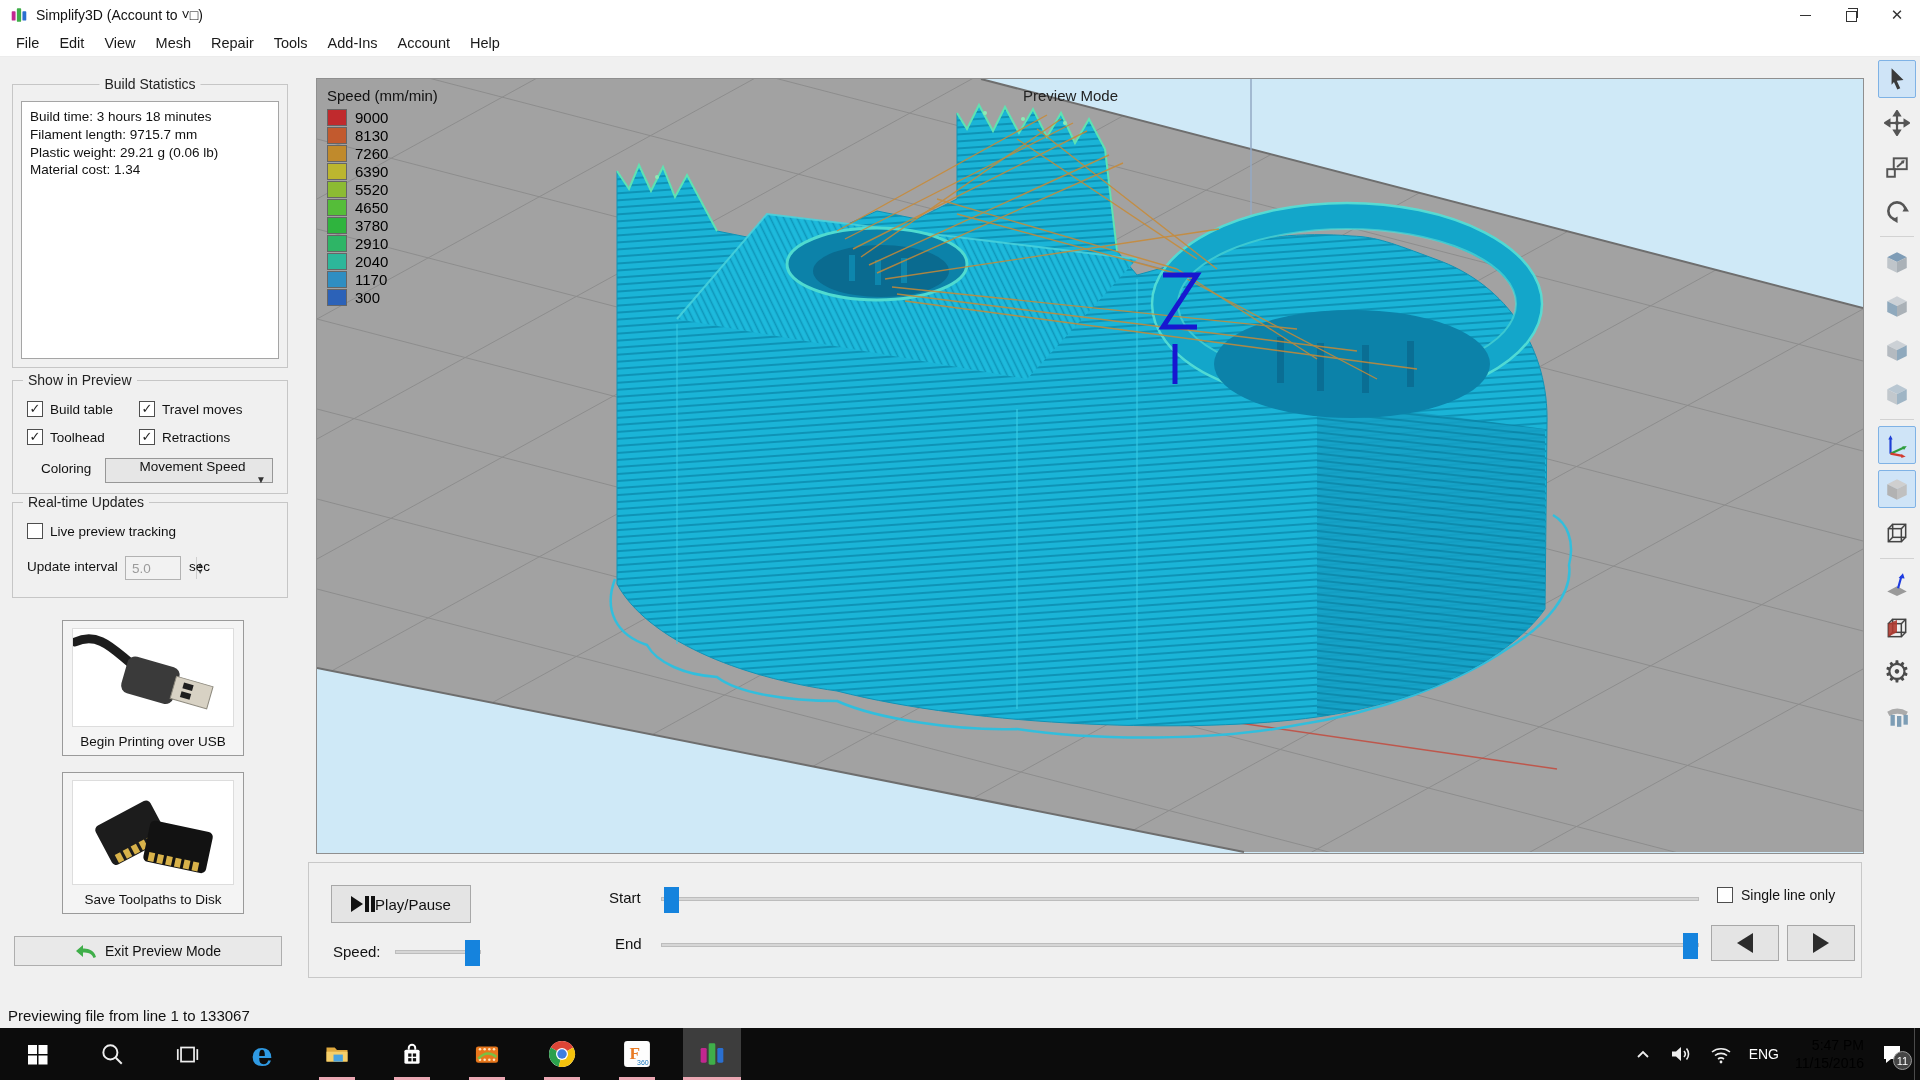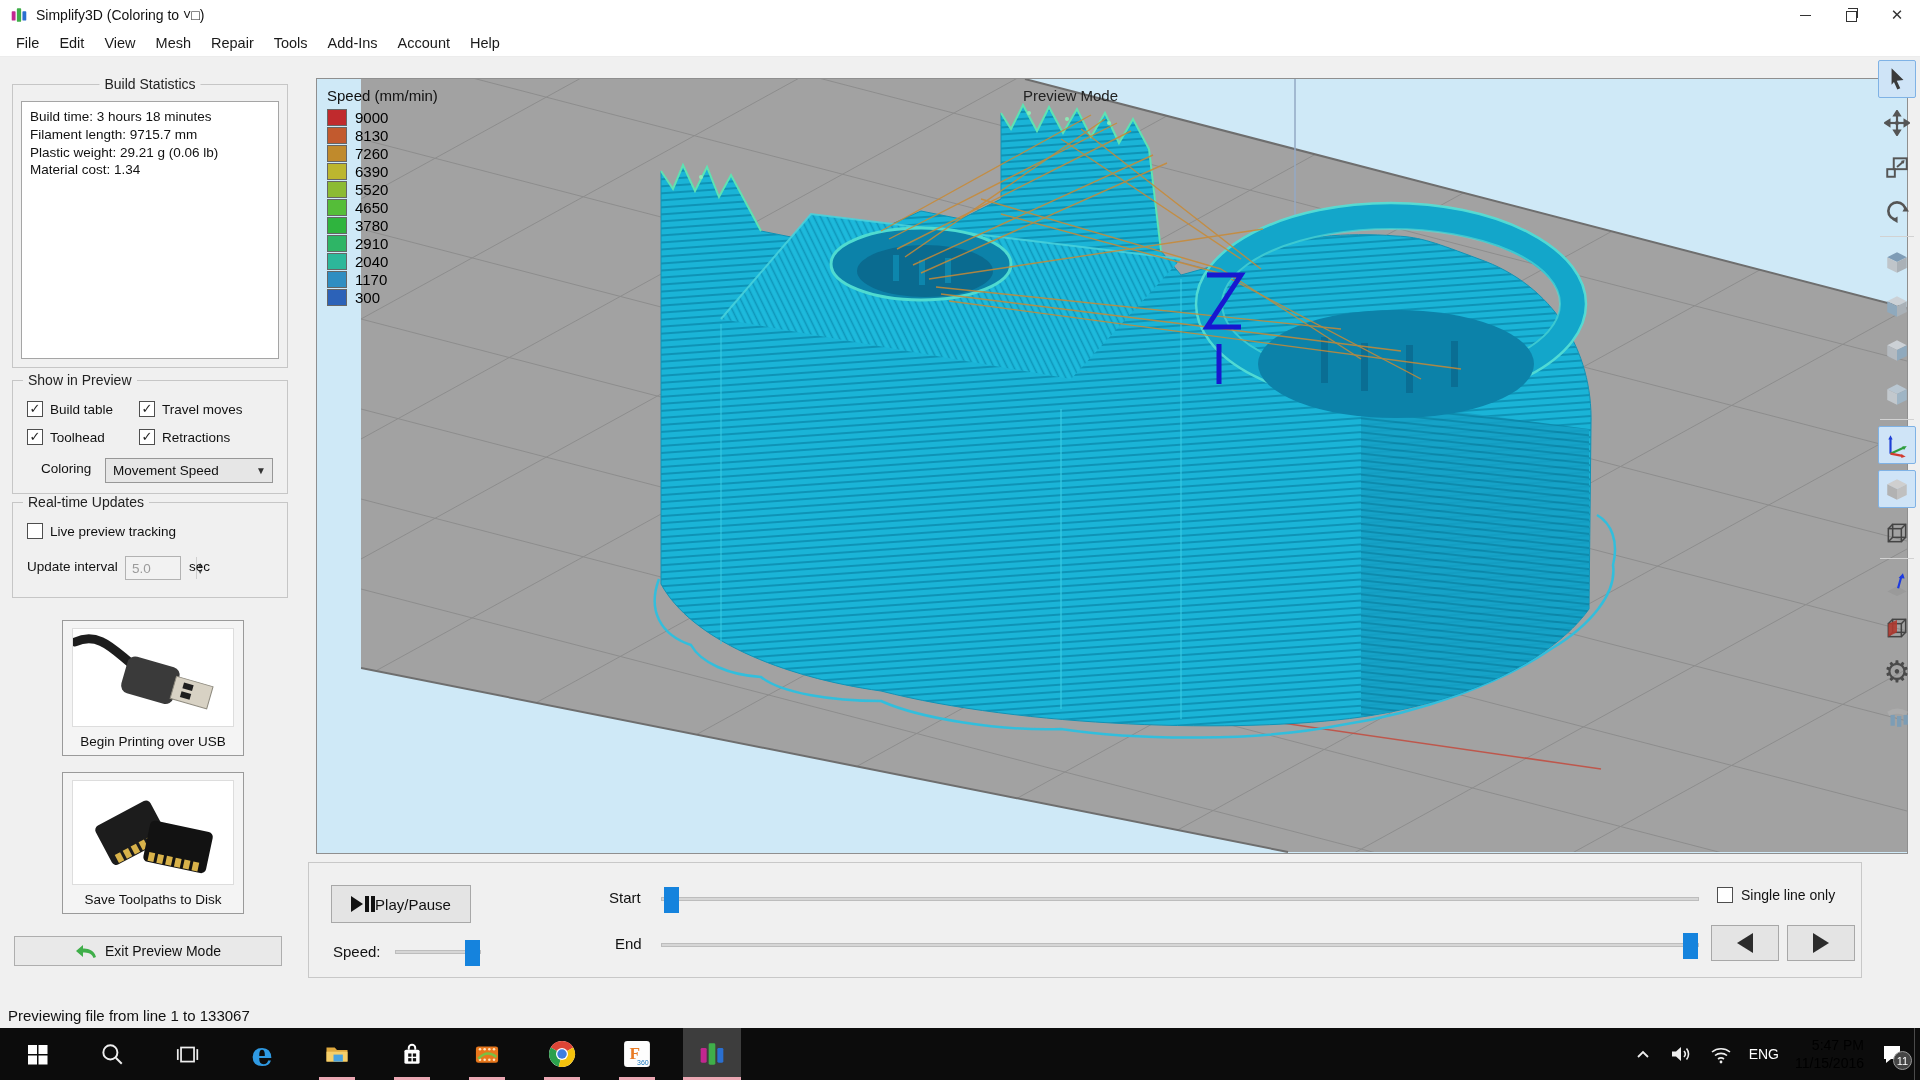--- a/index.html
+++ b/index.html
@@ -21,33 +21,33 @@
   .menu-item{padding:0 10px;font-size:14.5px;color:#1a1a1a;line-height:26px;}
 
   
   .group{position:absolute;border:1px solid #c6c6c6;background:#f0f0f0;}
   .group-title{position:absolute;top:-9px;left:10px;background:#f0f0f0;padding:0 5px;font-size:14px;color:#222;white-space:nowrap;}
   .group-title.centered{left:50%;transform:translateX(-50%);}
   #stats-box{position:absolute;left:8px;right:8px;top:16px;bottom:8px;background:#fff;border:1px solid #a5a5a5;padding:6px 8px;font-size:13.5px;color:#111;line-height:1.32;}
   .cbrow{position:absolute;display:flex;align-items:center;gap:7px;font-size:13.5px;color:#111;}
   .cb{width:16px;height:16px;background:#fff;border:1px solid #4e4e4e;display:inline-flex;align-items:center;justify-content:center;font-size:13px;color:#222;box-sizing:border-box;flex:none;}
   .cb.checked::after{content:"✓";font-weight:bold;margin-top:-1px;}
-  .combo{position:absolute;height:25px;background:#e6e6e6;border:1px solid #979797;display:flex;align-items:center;font-size:13.5px;color:#111;padding-left:7px;box-sizing:border-box;}
+  .combo{position:absolute;height:25px;background:#e6e6e6;border:1px solid #979797;display:flex;align-items:center;font-size:13.5px;color:#111;padding-left:7px;box-sizing:border-box;flex-direction:column;}
   .combo .arrow{margin-left:auto;margin-right:6px;font-size:10px;color:#333;}
   .spin{position:absolute;width:56px;height:24px;background:#f2f2f2;border:1px solid #b2b2b2;box-sizing:border-box;display:flex;align-items:center;}
   .spin .val{flex:1;padding-left:6px;font-size:13.5px;color:#9b9b9b;}
   .spin .arrows{width:14px;height:100%;display:flex;flex-direction:column;align-items:center;justify-content:center;gap:2px;border-left:1px solid #cfcfcf;}
   .spin .arrows span{font-size:7px;color:#555;line-height:5px;}
   .img-btn{position:absolute;background:#f4f4f4;border:1px solid #9a9a9a;box-sizing:border-box;}
   .img-btn .pic{position:absolute;left:9px;right:9px;top:7px;bottom:28px;background:#fff;border:1px solid #ddd;display:flex;align-items:center;justify-content:center;overflow:hidden;}
   .img-btn .lbl{position:absolute;left:0;right:0;bottom:6px;text-align:center;font-size:13.5px;color:#111;}
   #exit-btn{position:absolute;left:14px;top:936px;width:268px;height:30px;background:#e9e9e9;border:1px solid #aeaeae;display:flex;align-items:center;justify-content:center;gap:8px;font-size:14px;color:#111;box-sizing:border-box;}
 
   
-  #viewport{position:absolute;left:316px;top:78px;width:1546px;height:774px;border:1px solid #8f8f8f;background:#cfe9f7;overflow:hidden;box-sizing:content-box;padding-left:44px;}
+  #viewport{position:absolute;left:316px;top:78px;width:1546px;height:774px;border:1px solid #8f8f8f;background:#cfe9f7;overflow:hidden;box-sizing:content-box;}
   #legend{position:absolute;left:10px;top:8px;}
   #legend .ltitle{font-size:15px;color:#111;margin-bottom:4px;}
   .lrow{display:flex;align-items:center;height:18px;}
   .lrow .swatch{width:20px;height:17px;border:1px solid #666;box-sizing:border-box;flex:none;}
   .lrow .lval{margin-left:8px;font-size:15px;color:#000;}
   #preview-mode-label{position:absolute;left:706px;top:8px;font-size:15px;color:#222;}
 
   
   #toolbar{position:absolute;left:1874px;top:60px;width:46px;display:flex;flex-direction:column;align-items:center;gap:6px;}
   .tool{width:38px;height:38px;display:flex;align-items:center;justify-content:center;border-radius:2px;border:1px solid transparent;box-sizing:border-box;}
@@ -100,21 +100,21 @@
 <div id="window">
 
   <div id="titlebar">
     <span id="app-icon">
       <svg width="18" height="18" viewBox="0 0 21 21">
         <rect x="2" y="6" width="4.5" height="11" rx="1" fill="#c2278f"></rect>
         <rect x="8" y="2.5" width="5" height="16" rx="1" fill="#3fae49"></rect>
         <rect x="14.5" y="6" width="4.5" height="11" rx="1" fill="#2a6fd0"></rect>
       </svg>
     </span>
-    <span id="title-text">Simplify3D (Coloring to ˅□)</span>
+    <span id="title-text">Simplify3D (Account to ˅□)</span>
     <div id="win-controls">
       <div class="win-btn">
           <span class="min-glyph"></span>
         </div>
       <div class="win-btn">
           <span class="restore-glyph"></span>
         </div>
       <div class="win-btn">
           <span style="font-size:15px;">✕</span>
         </div>

